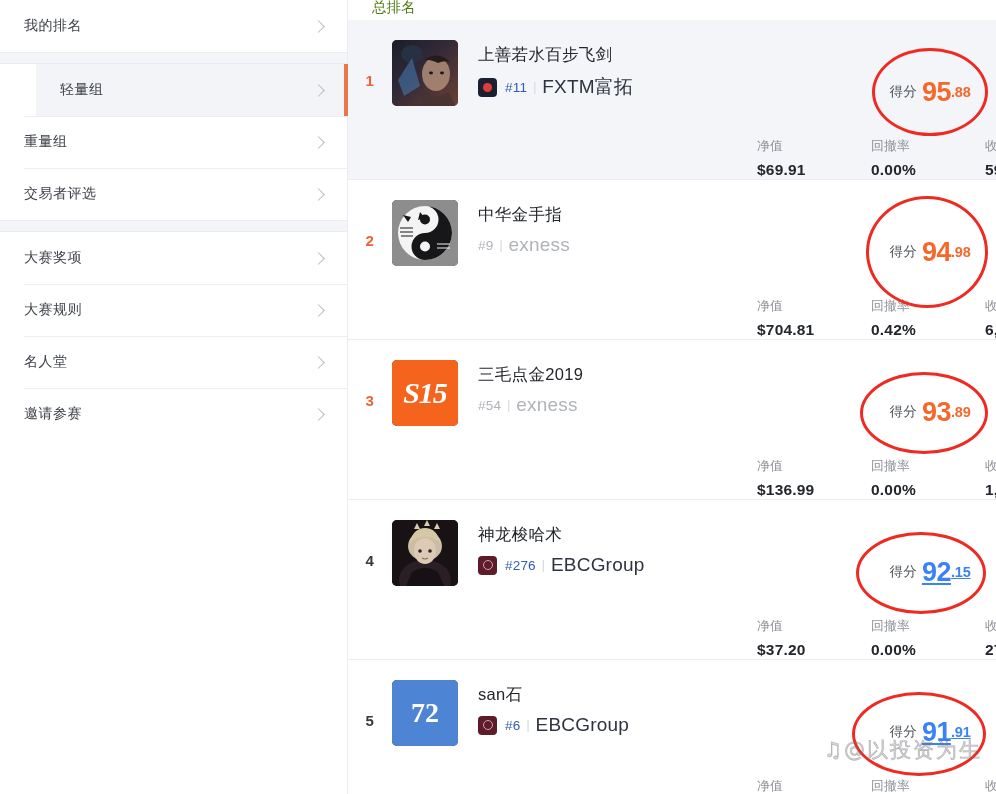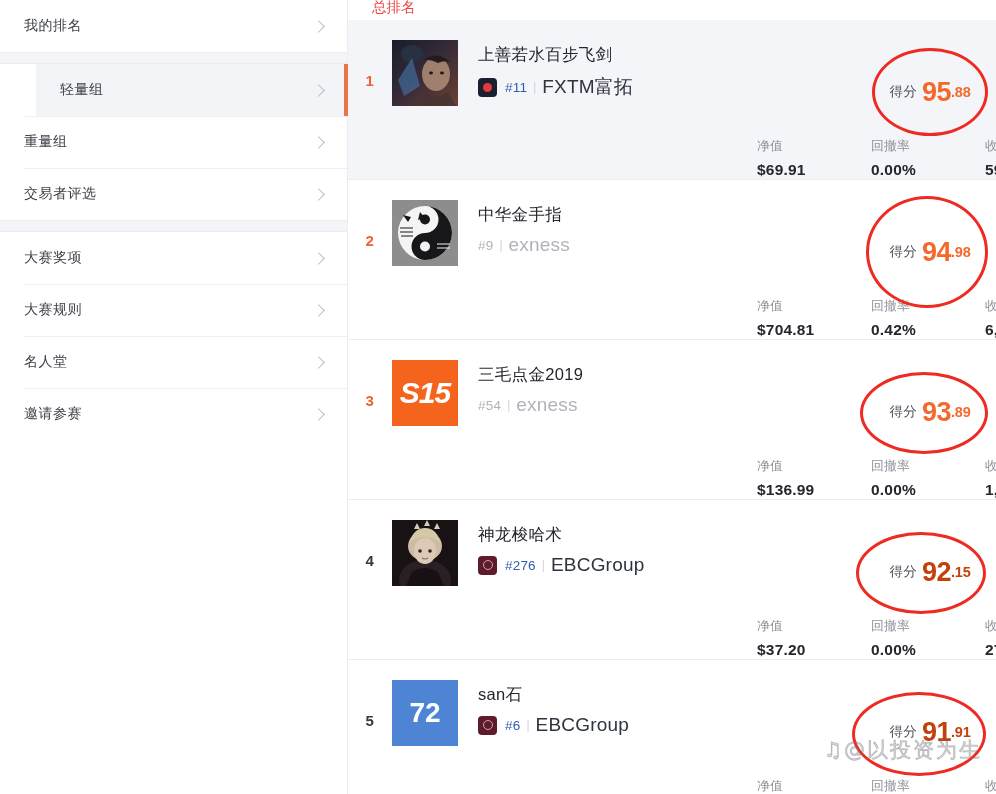--- a/index.html
+++ b/index.html
@@ -56,21 +56,21 @@
 
   
   .main {
     flex: 1 1 auto; height: 794px;
     background: #ffffff; position: relative; overflow: hidden;
   }
   .main-head {
     height: 20px; padding: 0 0 0 24px;
     display: flex; align-items: flex-start;
   }
-  .main-head .title { font-size: 14.5px; color: #ef4444; line-height: 14px; }
+  .main-head .title { font-size: 14.5px; color: #4d7c0f; line-height: 14px; }
 
   .row {
     position: relative;
     height: 160px;
     border-bottom: 1px solid #ececf0;
     background: #fff;
   }
   .row.highlight { background: #f4f5f8; }
   .row-top { display: flex; align-items: flex-start; padding: 20px 0 0 0; height: 100px; }
 
@@ -79,23 +79,24 @@
     text-align: center;
     font-size: 15px; font-weight: bold;
     color: #353840;
     padding-top: 32px;
     letter-spacing: .5px;
   }
   .rank.hot { color: #ef6136; }
 
   .avatar {
     width: 66px; height: 66px; flex: 0 0 66px;
-    border-radius: 0; overflow: hidden;
+    border-radius: 5px; overflow: hidden;
     position: relative;
     background: #2a2a33;
+    font-family: Liberation Serif, serif;
   }
   .avatar svg { display:block; width:100%; height:100%; }
 
   .info { padding-left: 20px; padding-top: 3px; flex: 1 1 auto; min-width: 0; }
   .pname { font-size: 16.5px; color: #23262c; line-height: 22px; letter-spacing: .3px; }
   .meta { display: flex; align-items: center; margin-top: 9px; gap: 0; }
   .bbadge {
     width: 19px; height: 19px; border-radius: 4px;
     flex: 0 0 19px; margin-right: 8px;
     display: flex; align-items: center; justify-content: center;
@@ -129,21 +130,21 @@
     border-radius: 50%;
   }
   .score .inner {
     position: absolute; inset: 0;
     display: flex; align-items: center; justify-content: center;
   }
   .sc-label { font-size: 13.5px; color: #4d525b; margin-right: 5px; letter-spacing: .2px; }
   .sc-int { font-size: 27px; font-weight: bold; letter-spacing: -.5px; }
   .sc-dec { font-size: 14.5px; font-weight: bold; letter-spacing: -.2px; }
   .sc-orange .sc-int, .sc-orange .sc-dec { color: #f4682c; }
-  .sc-dark .sc-int, .sc-dark .sc-dec { color: #c2410c; }
+  .sc-dark .sc-int, .sc-dark .sc-dec { color: #3b82f6; text-decoration: underline; }
 
   
   .av-txt {
     position:absolute; inset:0; display:flex; align-items:center; justify-content:center;
     font-weight: bold; color:#fff;
   }
   .av-s15 { background:#f4641c; font-size: 30px; font-style: italic; letter-spacing:-1px; }
   .av-72  { background:#4d85d4; font-size: 28px; }
 
   

